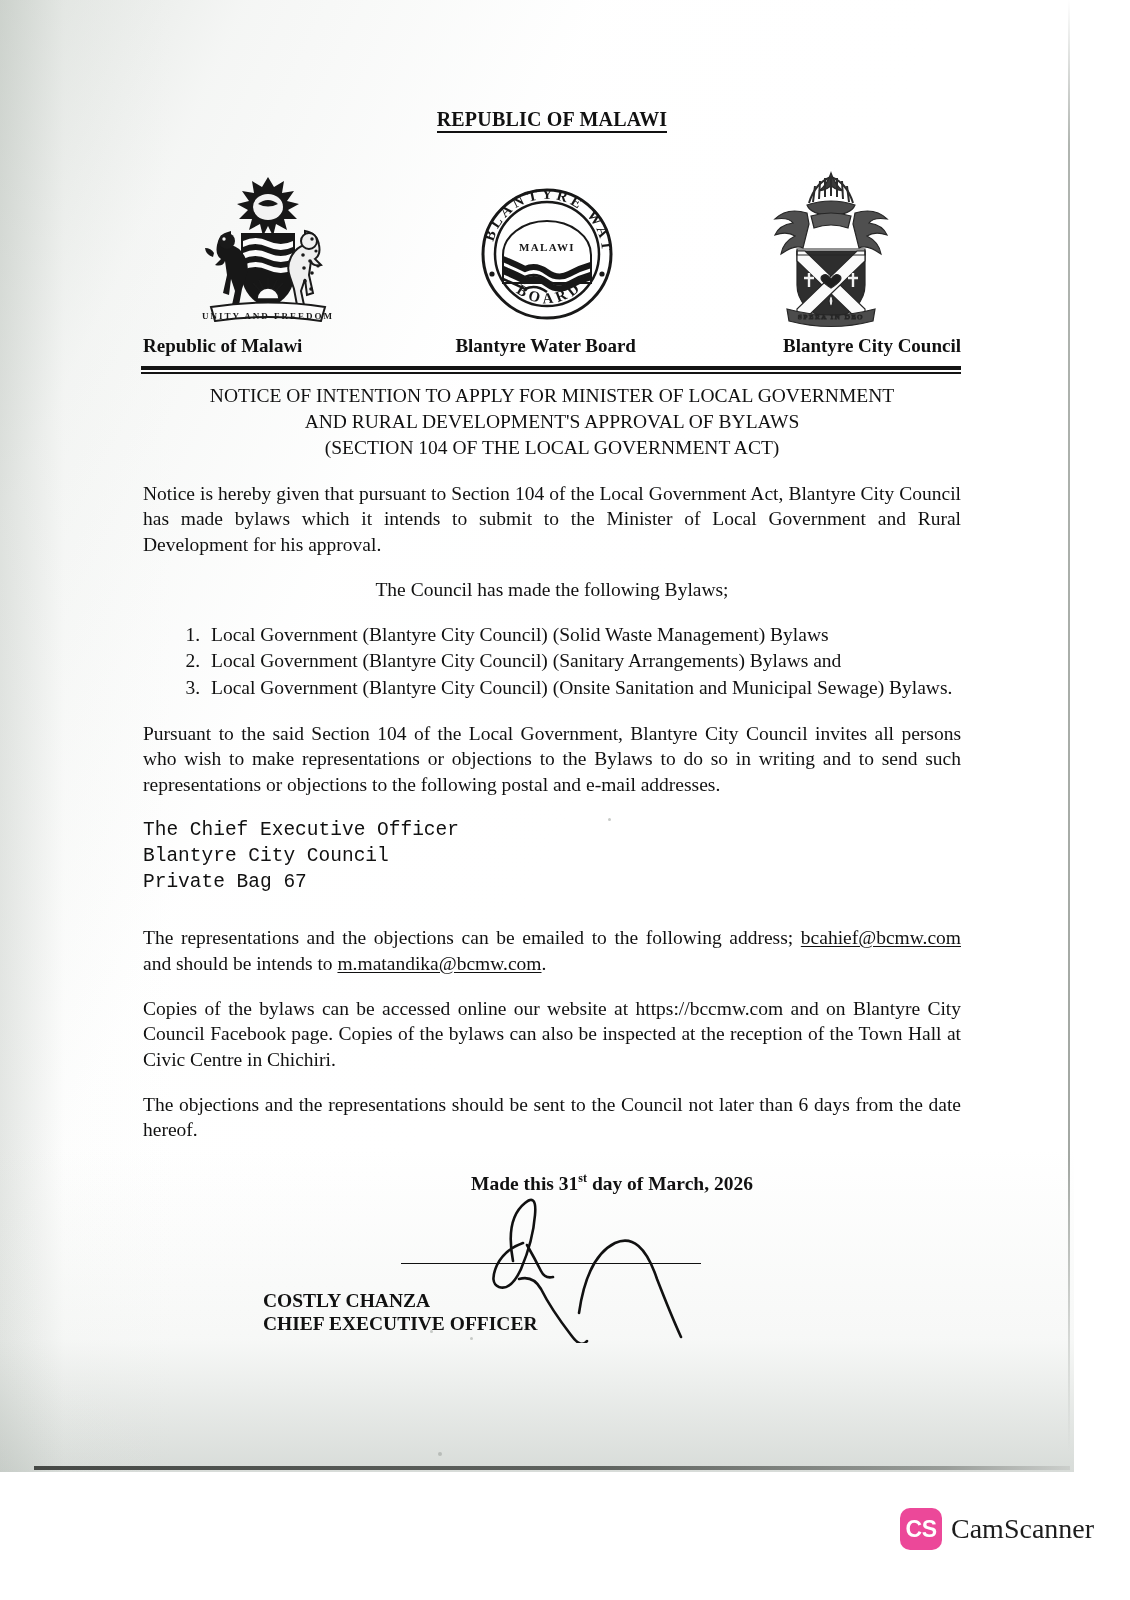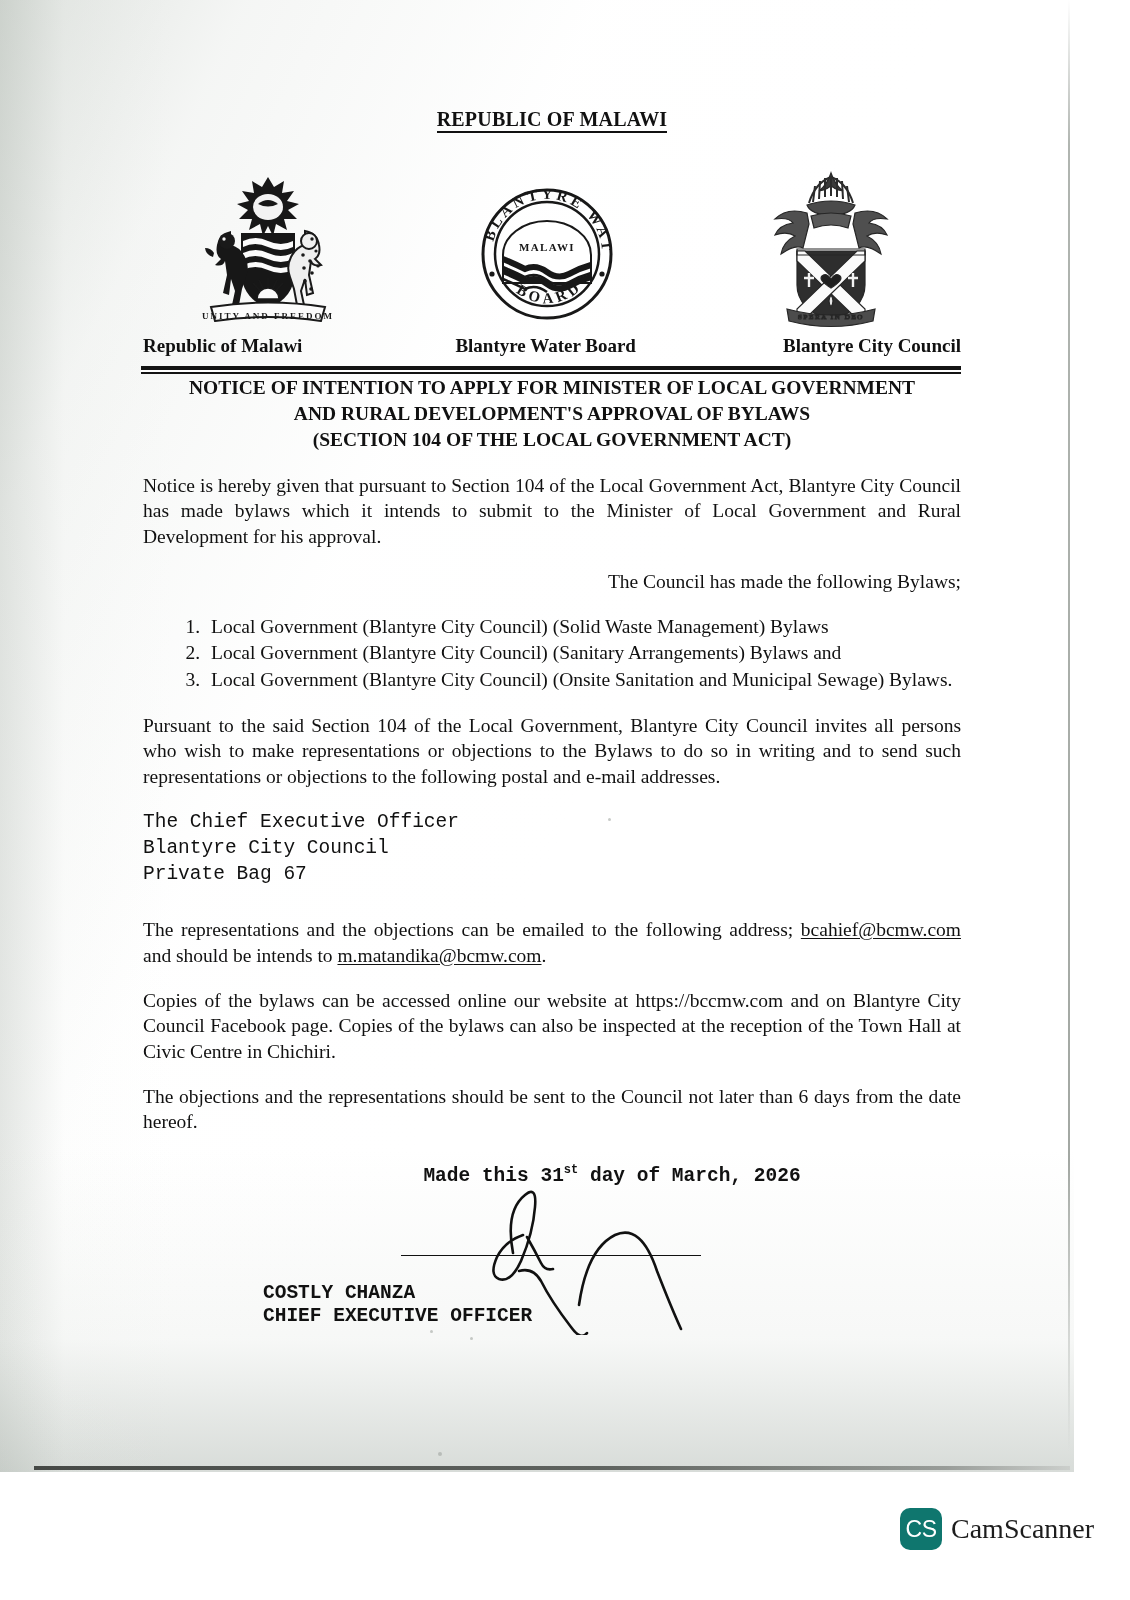--- a/index.html
+++ b/index.html
@@ -116,33 +116,33 @@
     border-bottom: 2px solid #141414;
     height: 2px;
     background: #ffffff;
     width: 820px;
     margin-left: -2px;
   }
 
   
   #notice-heading {
     text-align: center;
-    font-weight: bold;
+    font-weight: normal;
     font-size: 19.5px;
     line-height: 26px;
-    margin-top: 1px;
+    margin-top: 9px;
   }
 
   
   .para {
     font-size: 19.5px;
     line-height: 25.5px;
     text-align: justify;
   }
-  .para.nojust { text-align: right; }
+  .para.nojust { text-align: center; }
 
   ol.bylaws {
     margin: 14px 0 0 0;
     padding-left: 62px;
     font-size: 19.5px;
     line-height: 26.5px;
   }
   ol.bylaws li { padding-left: 6px; }
 
   .addr-block {
@@ -155,21 +155,20 @@
   .underline-link {
     text-decoration: underline;
     text-underline-offset: 2px;
   }
 
   
   #sign-area {
     margin-top: 28px;
     position: relative;
     height: 170px;
-    font-family: Liberation Mono, monospace;
   }
   #made-this {
     text-align: center;
     font-weight: bold;
     font-size: 19.5px;
     padding-left: 120px;
   }
   #made-this sup { font-size: 12px; vertical-align: super; }
 
   #sig-line {
@@ -201,24 +200,24 @@
     left: 900px;
     top: 1508px;
     display: flex;
     align-items: center;
     gap: 9px;
   }
   #cs-badge {
     width: 42px;
     height: 42px;
     border-radius: 10px;
-    background: #0f766e;
+    background: #ec4899;
     color: #ffffff;
     font-family: "Liberation Sans", sans-serif;
-    font-weight: normal;
+    font-weight: bold;
     font-size: 23px;
     letter-spacing: -.5px;
     display: flex;
     align-items: center;
     justify-content: center;
   }
   #cs-word {
     font-family: "Liberation Serif", serif;
     font-size: 28px;
     color: #1d1d1d;

